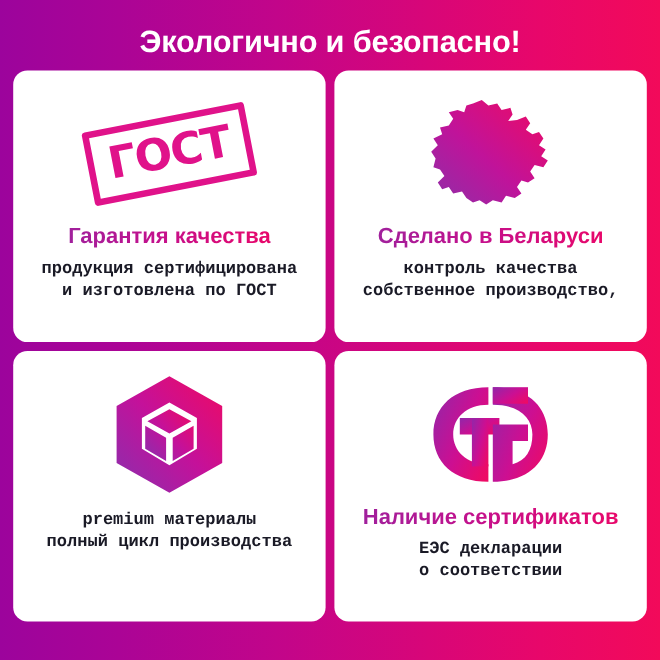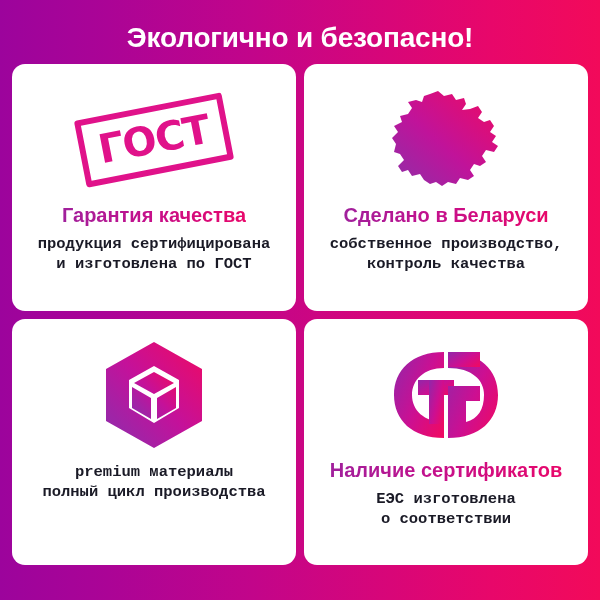--- a/index.html
+++ b/index.html
@@ -148,22 +148,22 @@
             L 74 94 L 70 100 L 62 98 L 56 102 L 50 98
             L 44 100 L 38 96 L 34 90 L 26 92 L 22 86
             L 16 88 L 12 82 L 18 76 L 14 70 L 8 68
             L 10 60 L 6 54 L 12 48 L 8 42 L 16 38
             L 14 32 L 22 30 L 26 24 L 22 18 L 30 16
             L 36 18 L 38 12 Z"></path>
         </svg>
       </div>
       <div class="card-title">Сделано в Беларуси</div>
       <div class="card-body">
+        <span class="ln">контроль качества</span>
         <span class="ln">собственное производство,</span>
-        <span class="ln">контроль качества</span>
       </div>
     </div>
 
     <div class="card">
       <div class="card-icon">
         <svg width="106" height="110" viewBox="0 0 106 110">
           <defs>
             <linearGradient id="gHex" x1="0" y1="1" x2="1" y2="0">
               <stop offset="0" stop-color="#8a2fae"></stop>
               <stop offset="0.5" stop-color="#c4119a"></stop>
@@ -206,19 +206,19 @@
 
           <path fill="url(#gSTB)" d="
             M 60 10 C 92 10 110 28 110 53 C 110 78 92 96 60 96
             L 60 44 L 92 44 L 92 59 L 78 59
             L 78 80 C 90 77 96 67 96 53 C 96 38 84 26 60 26 Z"></path>
           <rect fill="url(#gSTB)" x="60" y="10" width="32" height="15"></rect>
         </svg>
       </div>
       <div class="card-title">Наличие сертификатов</div>
       <div class="card-body">
-        <span class="ln">ЕЭС изготовлена</span>
+        <span class="ln">ЕЭС декларации</span>
         <span class="ln">о соответствии</span>
       </div>
     </div>
 
   </div>
 </div>
 
 </body></html>

